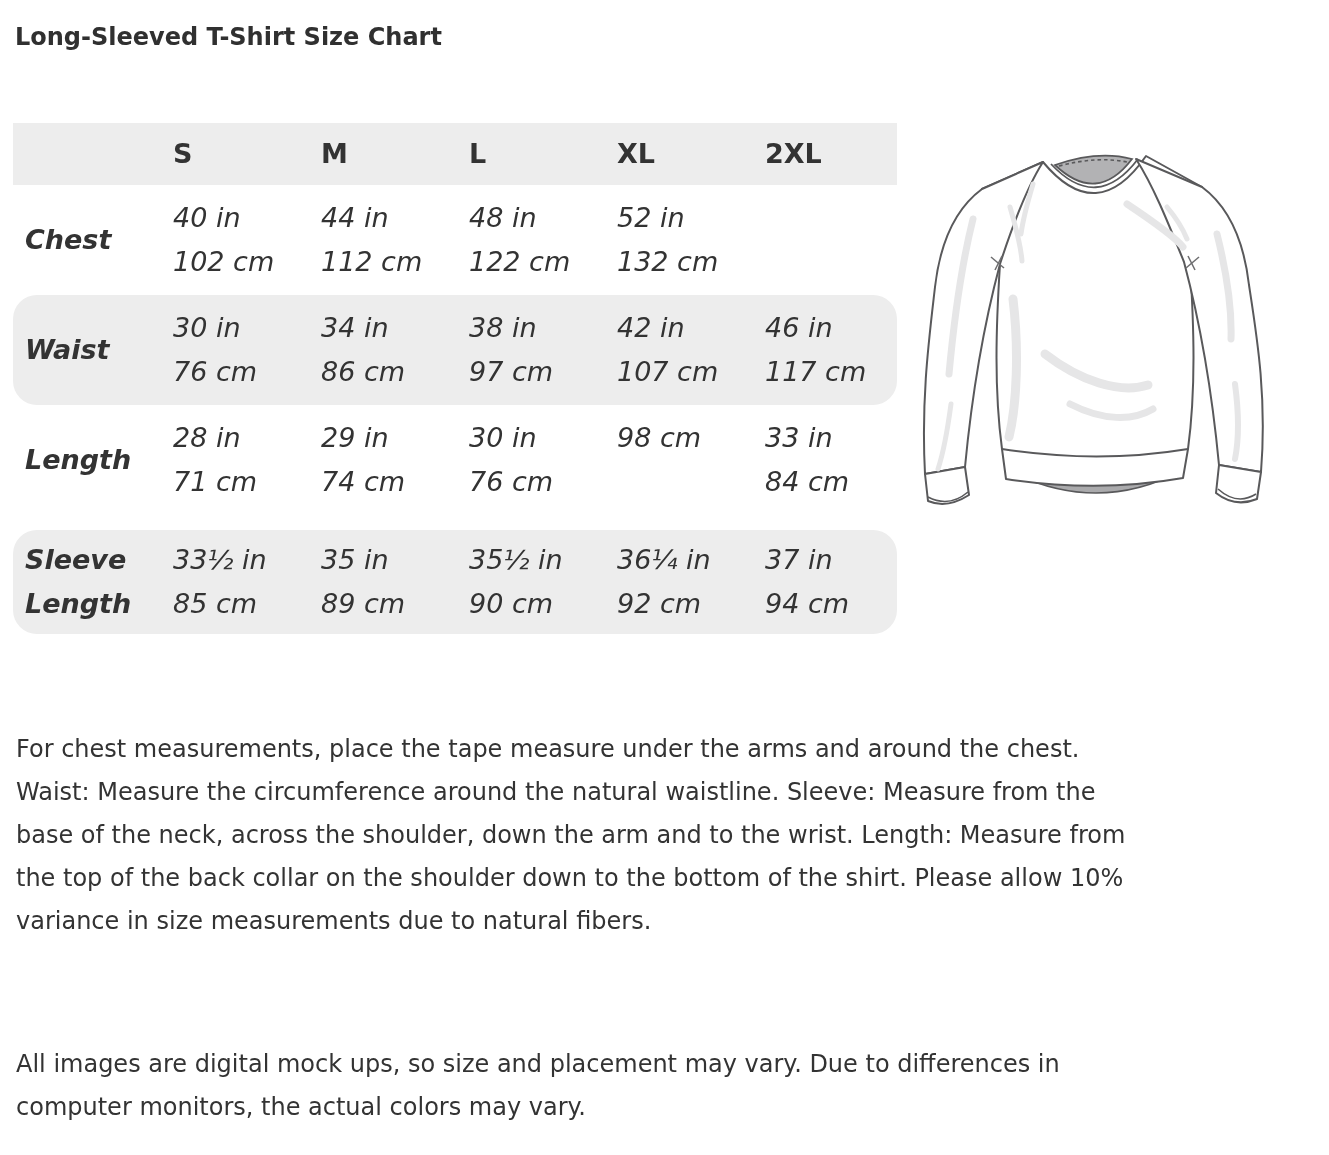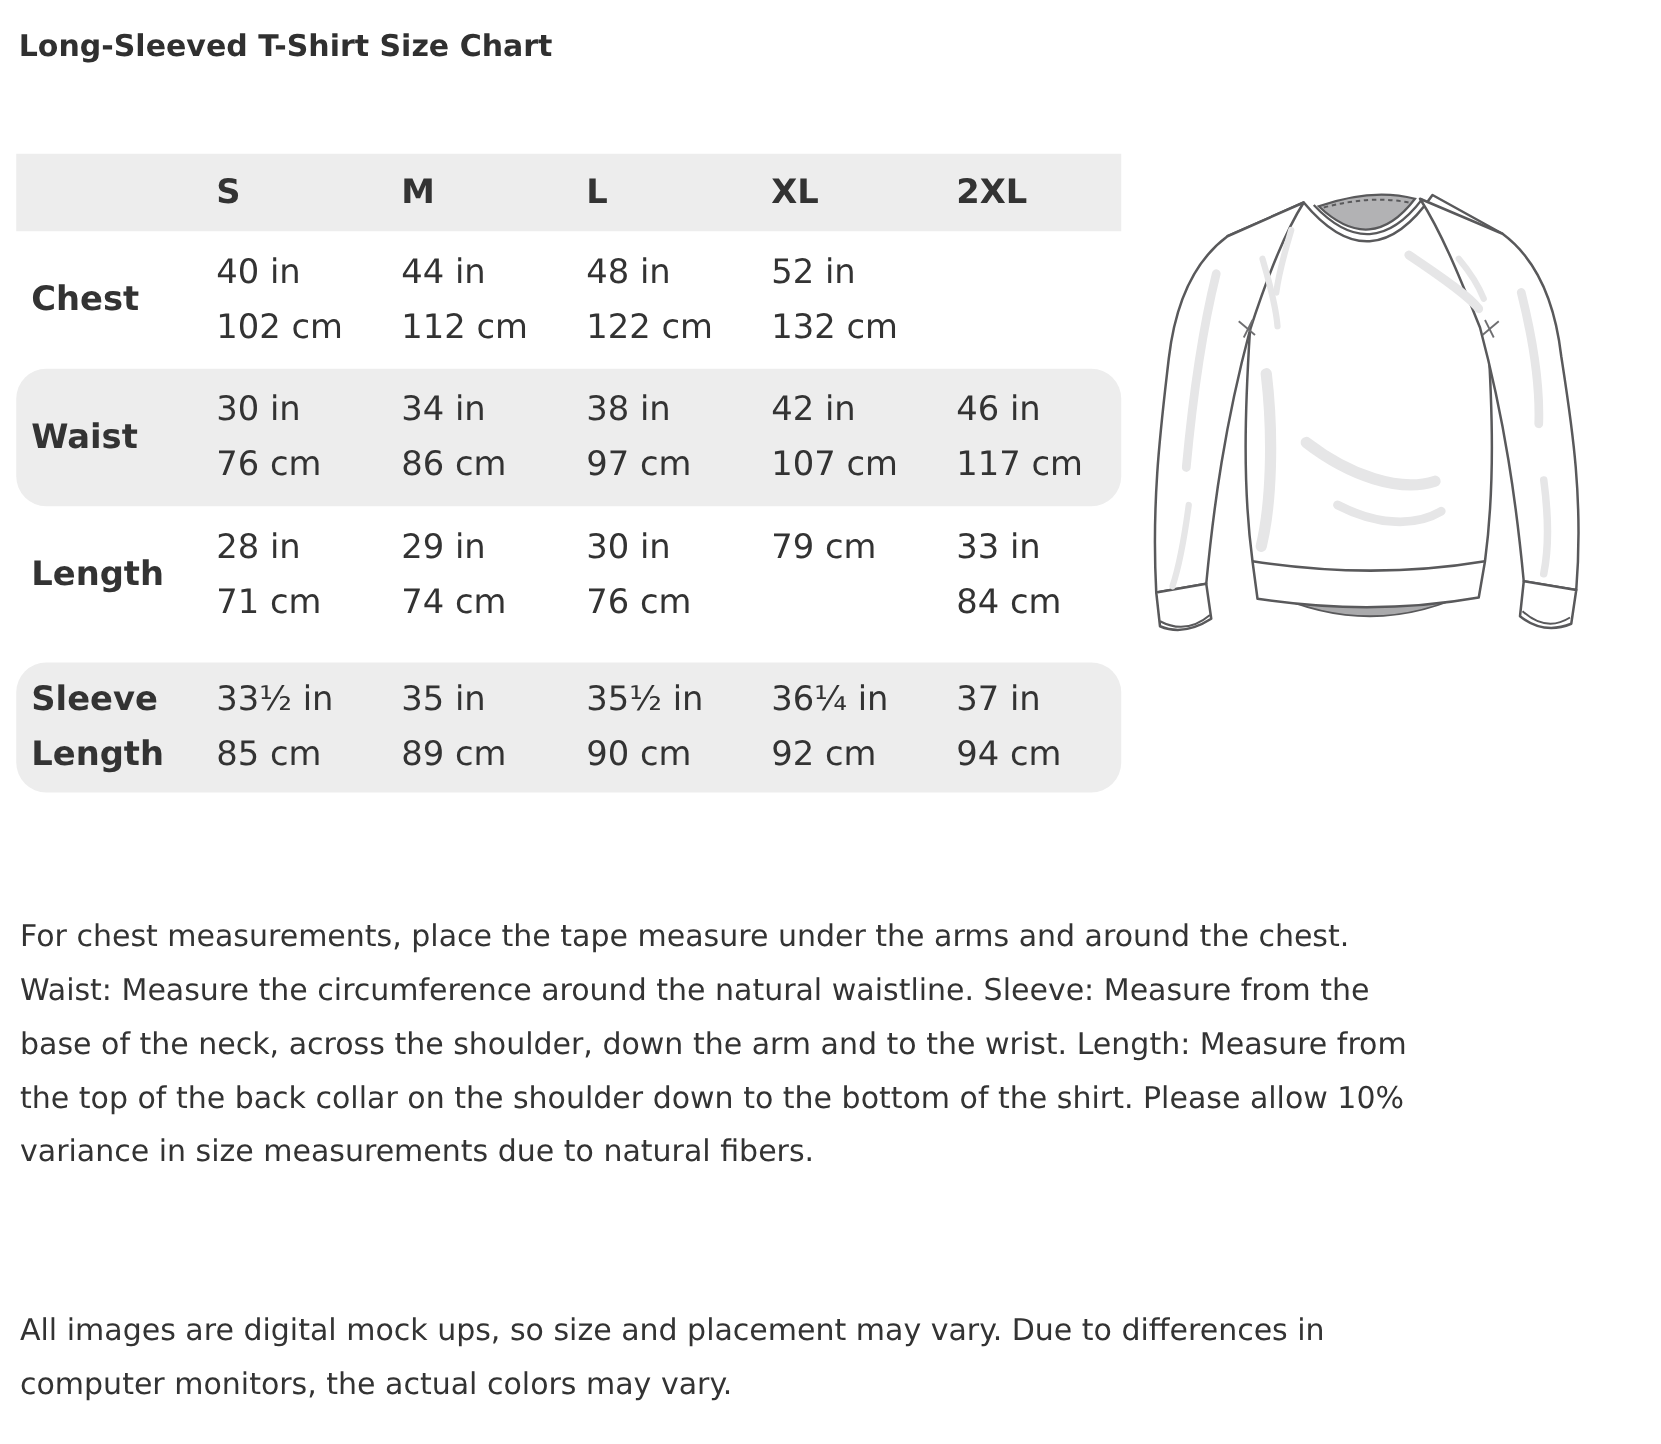--- a/index.html
+++ b/index.html
@@ -25,21 +25,21 @@
   .size-table { width: 884px; flex: none; font-size: 27px; }
   .t-row {
     display: grid;
     grid-template-columns: 160px 148px 148px 148px 148px 132px;
   }
   .t-row.head {
     background: #ededed;
     padding: 9px 0;
     font-weight: bold;
   }
-  .t-row.body { padding: 11px 0; }
+  .t-row.body { padding: 11px 0; font-style: italic; }
   .t-row.shade { background: #ededed; border-radius: 24px; }
   .t-row.sleeve-row { margin-top: 15px; padding: 8px 0; }
   .cell { line-height: 44px; }
   .cell.label {
     font-weight: bold;
     align-self: center;
     padding-left: 12px;
     line-height: 44px;
   }
   .cell .v { display: block; line-height: 44px; }
@@ -129,21 +129,21 @@
         </div>
         <div class="cell">
           <span class="v">29 in</span>
           <span class="v">74 cm</span>
         </div>
         <div class="cell">
           <span class="v">30 in</span>
           <span class="v">76 cm</span>
         </div>
         <div class="cell">
-          <span class="v">79 cm</span>
+          <span class="v">98 cm</span>
         </div>
         <div class="cell">
           <span class="v">33 in</span>
           <span class="v">84 cm</span>
         </div>
       </div>
 
       <div class="t-row body shade sleeve-row">
         <div class="cell label">Sleeve Length</div>
         <div class="cell">

